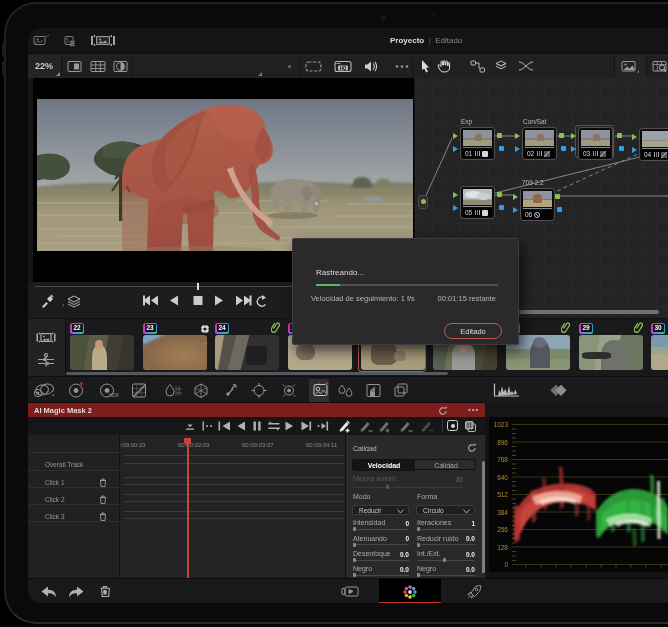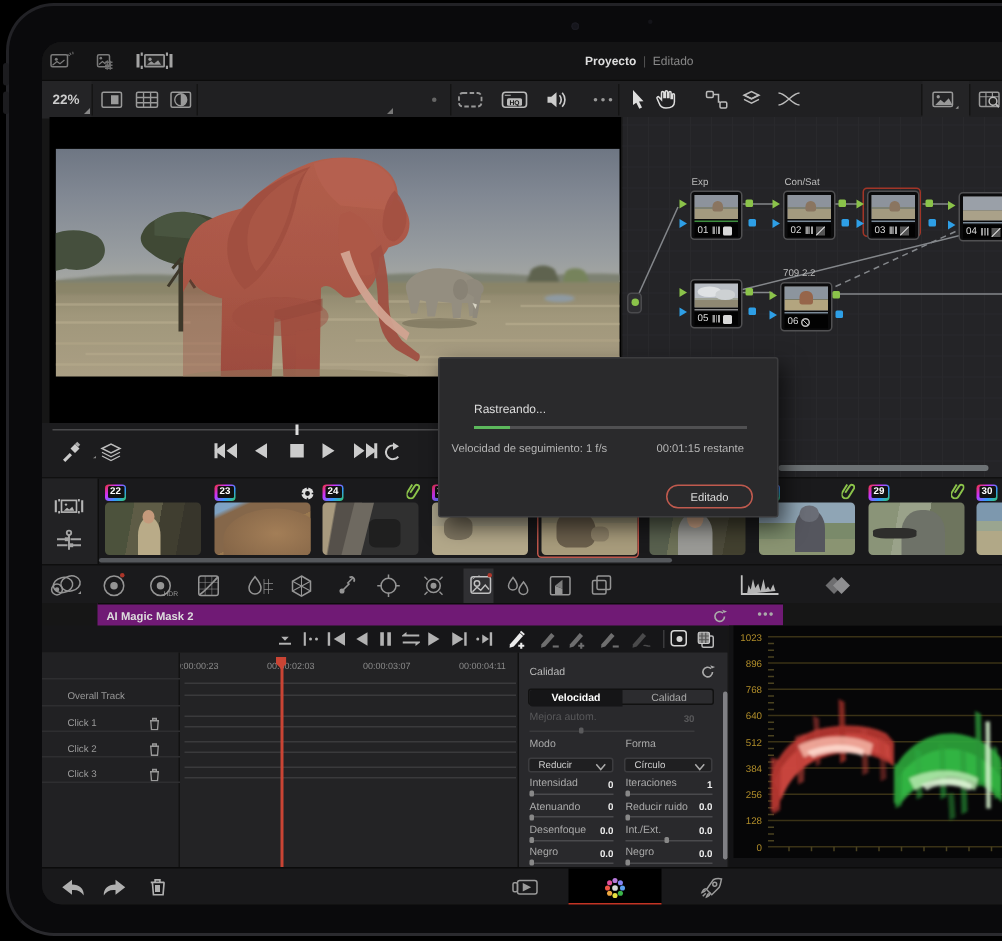--- a/index.html
+++ b/index.html
@@ -41,21 +41,21 @@
 #transport{left:0;top:254px;width:386px;height:36px;background:#1c1c1e;}
 
 #strip{left:0;top:290px;width:640px;height:58px;background:#1a1a1c;border-top:1px solid #101010;}
 #striptools{position:absolute;left:0;top:0;width:38px;height:58px;background:#222224;border-right:1px solid #0e0e0e;}
 .thumb{position:absolute;top:16px;width:64px;height:35px;border-radius:3px;overflow:hidden;background:#777;}
 .badge{position:absolute;top:3.5px;width:14px;height:11px;border-radius:2.5px;background:linear-gradient(135deg,#e33,#c3f,#39f,#3c6);padding:1.5px;}
 .badge b{display:block;width:100%;height:100%;background:#111;border-radius:1px;color:#fff;font-size:6.5px;font-weight:bold;text-align:center;line-height:8px;}
 
 #palette{left:0;top:348px;width:640px;height:26px;background:#1a1a1c;border-top:1px solid #0e0e0e;}
 
-#pheader{left:0;top:374px;width:457px;height:15px;background:#701a75;border-top:1px solid #0c0c0c;color:#ddd;font-size:7.5px;font-weight:bold;line-height:15px;margin-left:37px;}
+#pheader{left:0;top:374px;width:457px;height:15px;background:#7f1d1d;border-top:1px solid #0c0c0c;color:#ddd;font-size:7.5px;font-weight:bold;line-height:15px;}
 #sheader{left:458px;top:374px;width:182px;height:15px;background:#28282a;border-top:1px solid #0c0c0c;color:#ddd;font-size:7.5px;font-weight:bold;line-height:15px;}
 #ptoolbar{left:0;top:389px;width:457px;height:18px;background:#161618;}
 
 #timeline{left:0;top:407px;width:317px;height:143px;background:#232325;}
 #tlleft{position:absolute;left:0;top:0;width:92px;height:143px;background:#212123;border-right:1px solid #121212;}
 .trow{position:absolute;left:0;width:92px;height:17px;color:#999;font-size:6.5px;}
 .tline{position:absolute;left:95px;width:221px;height:1px;background:#3a3a3c;}
 
 #calidad{left:317px;top:407px;width:140px;height:143px;background:#29292c;border-left:1px solid #101010;font-size:7px;color:#aaa;}
 .cl{position:absolute;font-size:7px;color:#aaa;white-space:nowrap;}
@@ -822,18 +822,18 @@
         <path d="M9.5 2.5c2-1 4-1 5.5-.5-.5 1.5-.5 3.5-1.5 5.5l-5 5-3.5-3.5z"></path>
         <circle cx="10.5" cy="5.5" r="1.3"></circle>
         <path d="M5 8.5c-1.5 0-2.5 1-3 2.5 1.5-.5 2.5-1.5 2.5-1.5M7.5 11c0 1.5-1 2.5-2.5 3 .5-1.5 1.5-2.5 1.5-2.5M4.5 11.5l-2 2"></path>
       </g>
     </svg>
   </div>
   <div class="a" id="dialog">
     <div class="a" style="left:23px;top:29px;font-size:8px;color:#ddd;">Rastreando...</div>
     <div class="a" style="left:23px;top:45px;width:182px;height:1.5px;background:#505052;"></div>
     <div class="a" style="left:23px;top:45px;width:24px;height:1.5px;background:#5cb85c;"></div>
-    <div class="a" style="left:8px;top:55px;font-size:7.5px;color:#b5b5b5;">Velocidad de seguimiento: 1 f/s</div>
+    <div class="a" style="left:18px;top:55px;font-size:7.5px;color:#b5b5b5;">Velocidad de seguimiento: 1 f/s</div>
     <div class="a" style="right:22px;top:55px;font-size:7.5px;color:#b5b5b5;">00:01:15 restante</div>
     <div class="a" style="left:151px;top:84px;width:58px;height:16px;border:1px solid #c05a4e;border-radius:8px;color:#ddd;font-size:7.5px;text-align:center;line-height:15px;">Editado</div>
   </div>
 </div>
 </div>
 
 </body></html>

